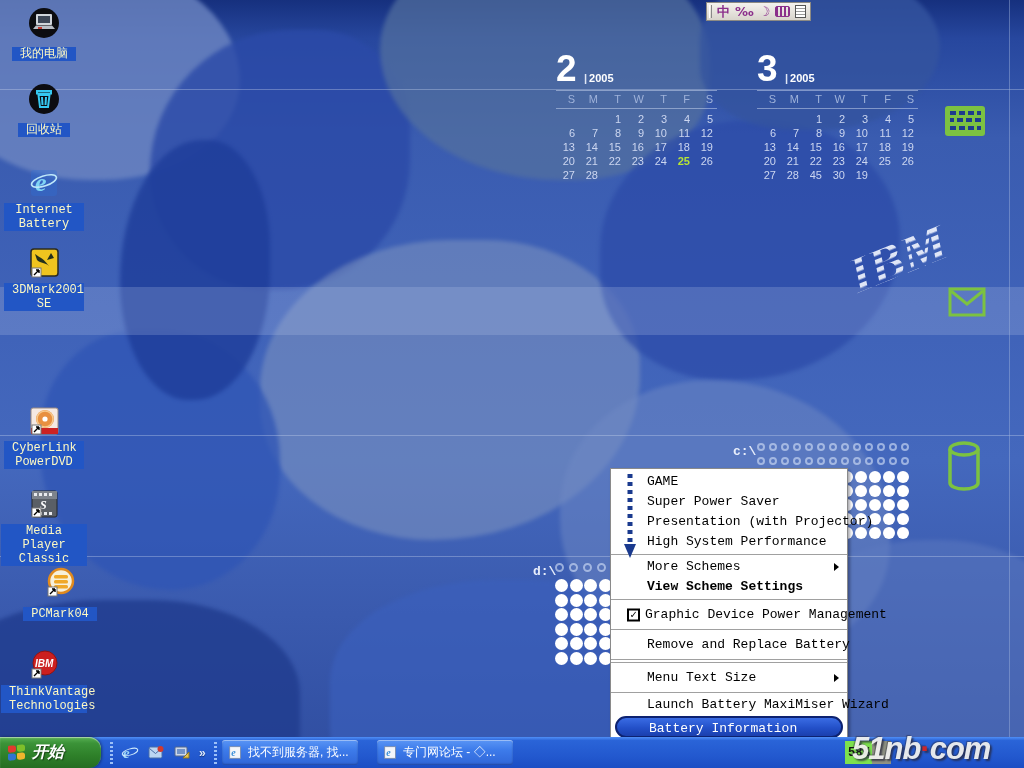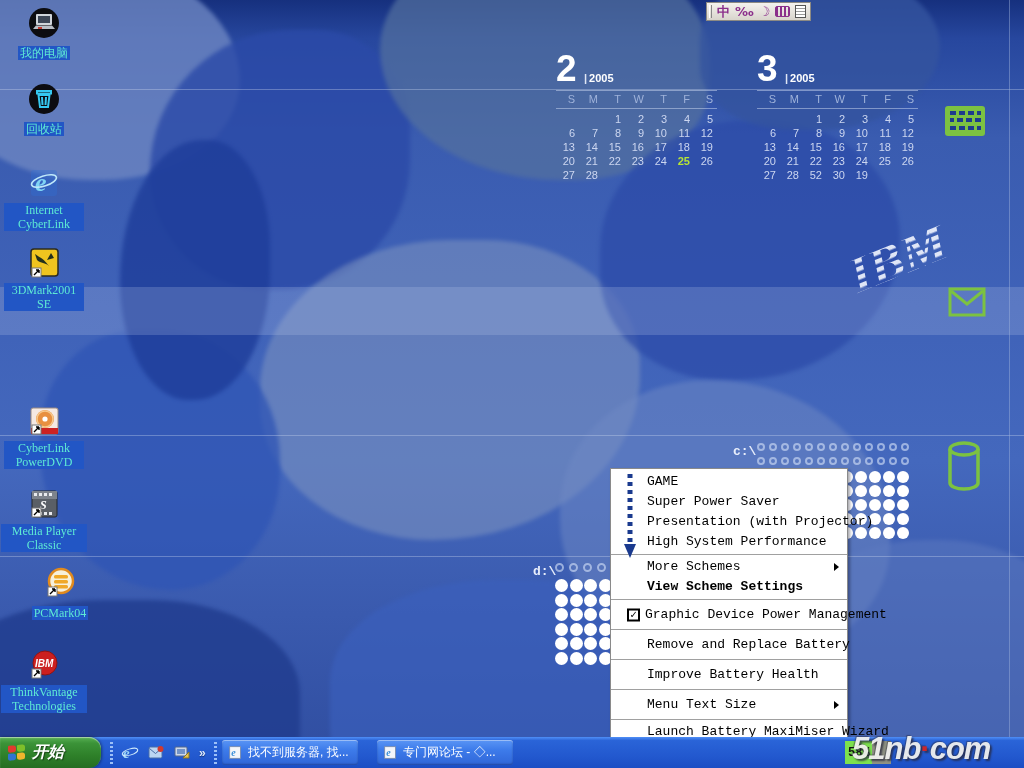--- a/index.html
+++ b/index.html
@@ -24,22 +24,22 @@
   .b11{ left:120px; top:140px; width:150px; height:260px; background:#1e3d9a; border-radius:60% 45% 55% 50%; opacity:.8;}
   .b12{ left:700px; top:-30px; width:240px; height:160px; background:#34549f; border-radius:50% 55% 60% 45%; opacity:.8;}
 
   .hline { position:absolute; left:0; width:1024px; height:1px; background:rgba(205,218,242,.35); }
   .band  { position:absolute; left:0; width:1024px; background:rgba(190,205,235,.22); }
   .vline-right { position:absolute; right:14px; top:0; width:1px; height:737px; background:rgba(160,180,220,.45); }
 
   
   .desktop-icon { position:absolute; width:88px; text-align:center; cursor:default; }
   .di-img { width:34px; height:34px; margin:0 auto 3px; position:relative; }
-  .di-label { display:inline-block; font-family:Liberation Serif, serif; font-size:12px; line-height:14px;
-    color:#5eead4; background:#2256c5; padding:0 2px; }
+  .di-label { display:inline-block; font-family:Liberation Mono, monospace; font-size:12px; line-height:14px;
+    color:#fef9c3; background:#2256c5; padding:0 8px; }
 
   
   .calendar { position:absolute; width:168px; color:#c8d3ee; }
   .cal-head { position:relative; height:40px; }
   .cal-month { font-size:37px; font-weight:bold; color:#fff; line-height:38px; font-family:"Liberation Sans",sans-serif; }
   .cal-year { position:absolute; left:28px; bottom:6px; font-size:11px; font-weight:bold; color:#fff; }
   .cal-year:before { content:"|"; margin-right:2px; color:#dfe6f5; }
   .cal-grid { display:grid; grid-template-columns:repeat(7,23px); font-size:11px; line-height:14px; text-align:right; }
   .cal-grid .wd { color:#9fb2da; border-top:1px solid rgba(205,218,242,.5); border-bottom:1px solid rgba(205,218,242,.5);
     padding:1px 4px 2px 0; margin-bottom:3px; }
@@ -168,21 +168,21 @@
   </div>
 
   <div class="desktop-icon" style="left:0;top:166px;">
     <div class="di-img">
       <svg width="34" height="34" viewBox="0 0 34 34">
           <rect x="4" y="4" width="26" height="26" rx="3" fill="#2f6fd8" opacity=".35"></rect>
           <text x="8" y="25" font-family="Liberation Serif,serif" font-style="italic" font-weight="bold" font-size="26" fill="#7fd4f5">e</text>
           <ellipse cx="17" cy="15" rx="13" ry="5" fill="none" stroke="#bfe8fa" stroke-width="1.6" transform="rotate(-18 17 15)"></ellipse>
         </svg>
     </div>
-    <span class="di-label" style="max-width:80px;">Internet CyberLink</span>
+    <span class="di-label" style="max-width:80px;">Internet Battery</span>
   </div>
 
   <div class="desktop-icon" style="left:0;top:246px;">
     <div class="di-img">
       <svg width="34" height="34" viewBox="0 0 34 34">
           <rect x="4" y="3" width="27" height="27" rx="3" fill="#efc41f" stroke="#2b2b20" stroke-width="1.5"></rect>
           <path d="M8 8 C16 14 14 10 22 20 C18 16 14 18 10 14 Z" fill="#23301c"></path>
           <path d="M24 7 L20 14 L27 12 Z" fill="#23301c"></path>
           <rect x="5" y="22" width="9" height="9" fill="#fff" stroke="#777"></rect>
           <path d="M7 29 L12 24 M12 24 L12 27 M12 24 L9 24" stroke="#000" stroke-width="1.4" fill="none"></path>
@@ -344,21 +344,21 @@
         <span class="day">19</span>
         <span class="day">20</span>
         <span class="day">21</span>
         <span class="day">22</span>
         <span class="day">23</span>
         <span class="day">24</span>
         <span class="day">25</span>
         <span class="day">26</span>
         <span class="day">27</span>
         <span class="day">28</span>
-        <span class="day">52</span>
+        <span class="day">45</span>
         <span class="day">30</span>
         <span class="day">19</span>
         <span class="day"></span>
         <span class="day"></span>
       </div>
   </div>
 
   <div class="deco" style="left:944px;top:105px;">
     <svg width="42" height="32" viewBox="0 0 42 32">
         <rect x="1" y="1" width="40" height="30" rx="3" fill="#7cc241"></rect>
@@ -562,21 +562,20 @@
     <div class="pm-item"><span>More Schemes</span><span class="pm-arrow"></span></div>
     <div class="pm-item pm-bold"><span>View Scheme Settings</span></div>
     <div class="pm-sep"></div>
     <div class="pm-item tall" style="padding-left:34px;">
       <span class="pm-check">✓</span>
       <span>Graphic Device Power Management</span>
     </div>
     <div class="pm-sep"></div>
     <div class="pm-item tall"><span>Remove and Replace Battery</span></div>
     <div class="pm-sep"></div>
-    <div class="pm-item tall"><span>Improve Battery Health</span></div>
     <div class="pm-sep"></div>
     <div class="pm-item tall"><span>Menu Text Size</span><span class="pm-arrow"></span></div>
     <div class="pm-sep"></div>
     <div class="pm-item"><span>Launch Battery MaxiMiser Wizard</span></div>
     <div class="pm-item pm-hl"><span>Battery Information</span></div>
   </div>
 
   <div id="taskbar">
     <div id="start-btn">
       <span class="winflag">

